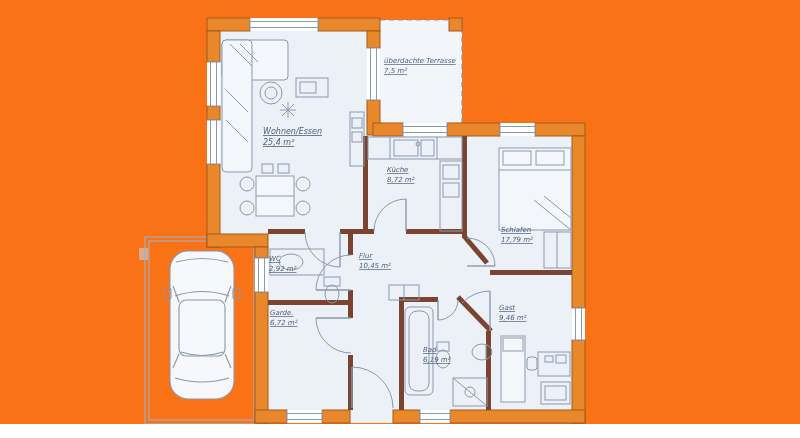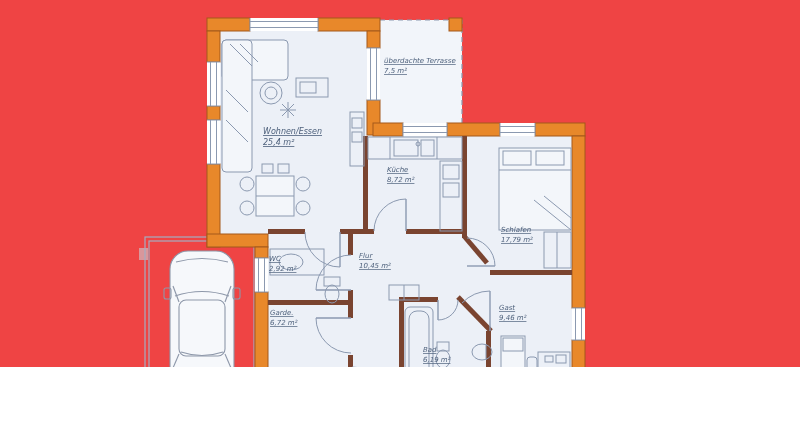--- a/index.html
+++ b/index.html
@@ -1,16 +1,16 @@
 <!DOCTYPE html>
 <html style="--wall: #e8882a; --wallStroke: #a3581a; --innerWall: #7a4430; --floor: #ecf0f7; --terrace: #f2f5fa; --line: #8b99b0; --label: #4e617c; --hatch: #a3adc0; --car: #8d97a9;"><head>
 <meta charset="utf-8">
 <style>
   html,body{margin:0;padding:0;background:#ffffff;}
-  .stage{position:relative;width:800px;height:367px;background:#ef4444;overflow:hidden;
+  .stage{position:relative;width:800px;height:424px;background:#f97316;overflow:hidden;
          font-family:"DejaVu Sans", sans-serif;}
   .stage svg{position:absolute;left:0;top:0;filter:blur(0.3px);}
   .wall{fill:var(--wall,#e8882a);stroke:var(--wallStroke,#a3581a);stroke-width:1;}
   .post{fill:var(--wall,#e8882a);stroke:var(--wallStroke,#a3581a);stroke-width:1;}
   .iwall{fill:var(--innerWall,#7a4430);stroke:none;}
   .iwall-line{stroke:var(--innerWall,#7a4430);stroke-width:5;fill:none;}
   .floor{fill:var(--floor,#ecf0f7);}
   .terr{fill:var(--terrace,#f2f5fa);}
   .dash{stroke:var(--line,#8b99b0);stroke-width:1.2;stroke-dasharray:5 4;fill:none;}
   .win{fill:#ffffff;}

